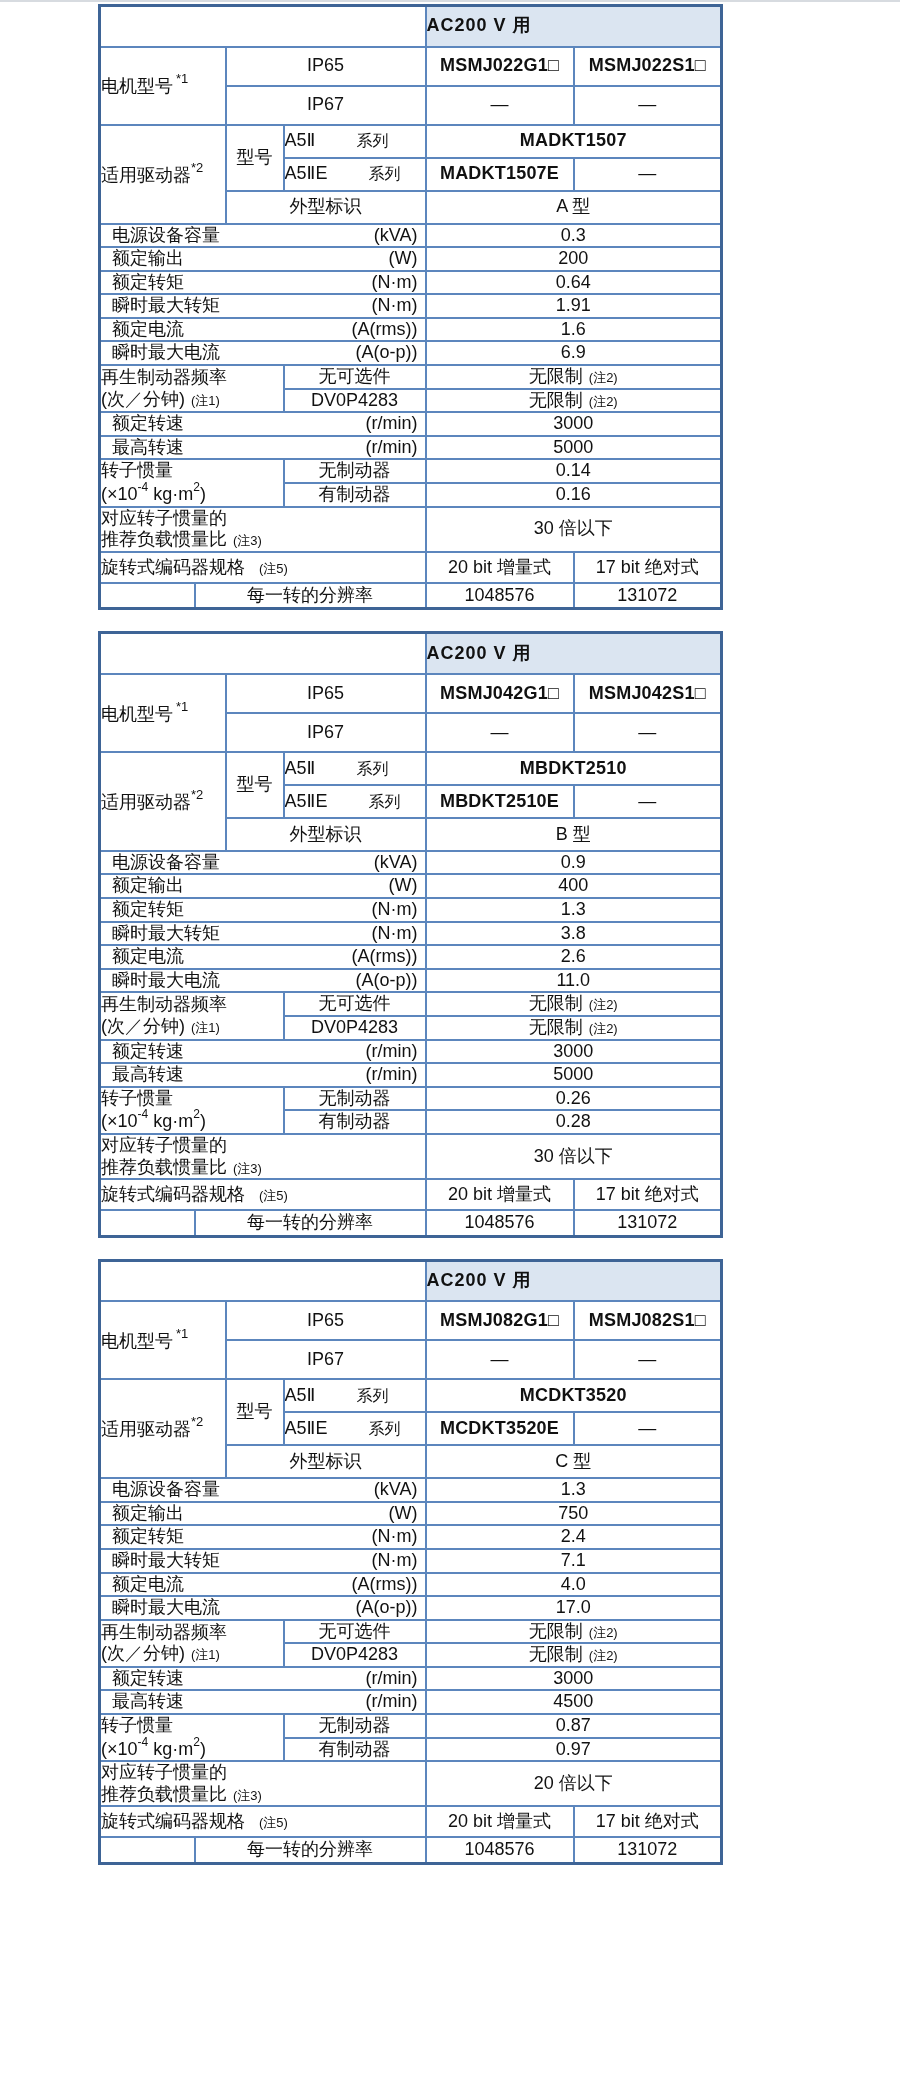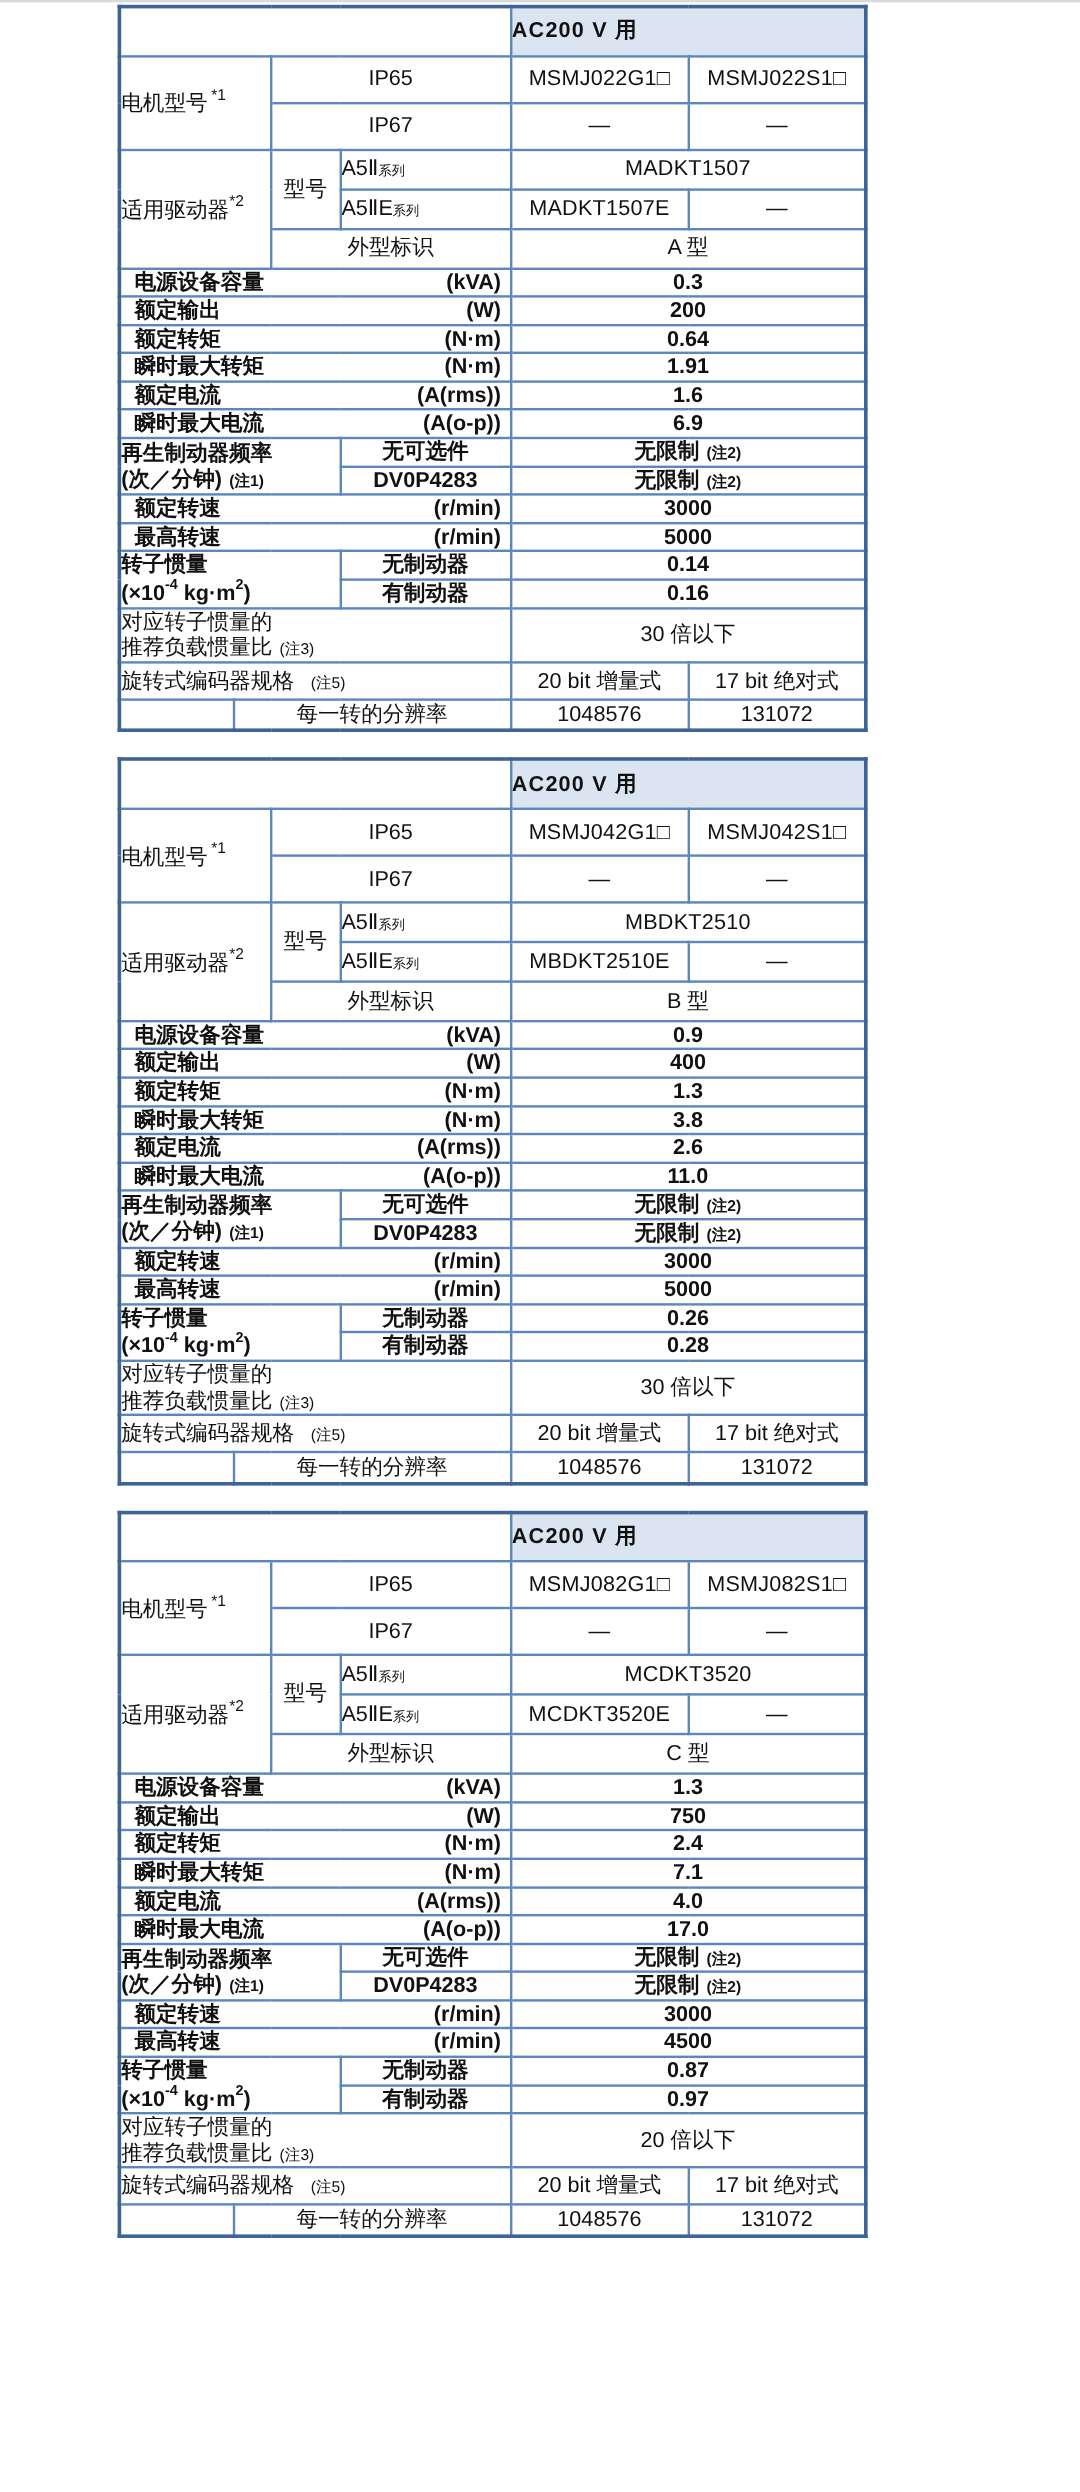--- a/index.html
+++ b/index.html
@@ -21,31 +21,31 @@
     width:622px;table-layout:fixed;border-collapse:collapse;
     border:3px solid var(--border-outer);
     margin:0 0 21px 0;background:#ffffff;
   }
   table.spec td{
     border:2px solid var(--border-inner);
     vertical-align:middle;font-size:18px;line-height:1.2;
     padding:0;overflow:hidden;white-space:nowrap;
   }
   tr.r-hdr{height:41px;} tr.r-ip{height:39px;} tr.r-drv{height:33px;}
-  tr.r-std{height:15px;font-weight:bold;} tr.r-ratio{height:32px;} tr.r-enc{height:31px;} tr.r-res{height:26px;}
+  tr.r-std{height:15px;} tr.r-ratio{height:32px;} tr.r-enc{height:31px;} tr.r-res{height:26px;}
   td.hdr{background:var(--header-bg);text-align:left;font-weight:bold;font-size:23px;letter-spacing:1px;}
   td.ctr{text-align:center;}
   td.lbl{padding-left:11px;}
   td.lbl2{padding-left:11px;line-height:1.3;}
   td.series{padding-left:9px;}
-  .model{font-weight:normal;font-size:19px;letter-spacing:0.2px;}
+  .model{font-weight:bold;font-size:19px;letter-spacing:0.2px;}
   .lu{display:flex;justify-content:space-between;align-items:center;padding:0 7px 0 11px;}
   .note{font-size:13px;margin-left:6px;}
   .note-gap{margin-left:14px;}
-  .sub{font-size:11px;}
+  .sub{font-size:16px;padding-left:41px;}
   sup.sup{font-size:13px;position:relative;top:-2px;margin-left:3px;}
   sup.sup2{font-size:12px;position:relative;top:-2px;}
 </style>
 </head>
 <body>
 
 <div class="top-rule"></div>
 <div id="tables">
 <table class="spec">
   <colgroup>

